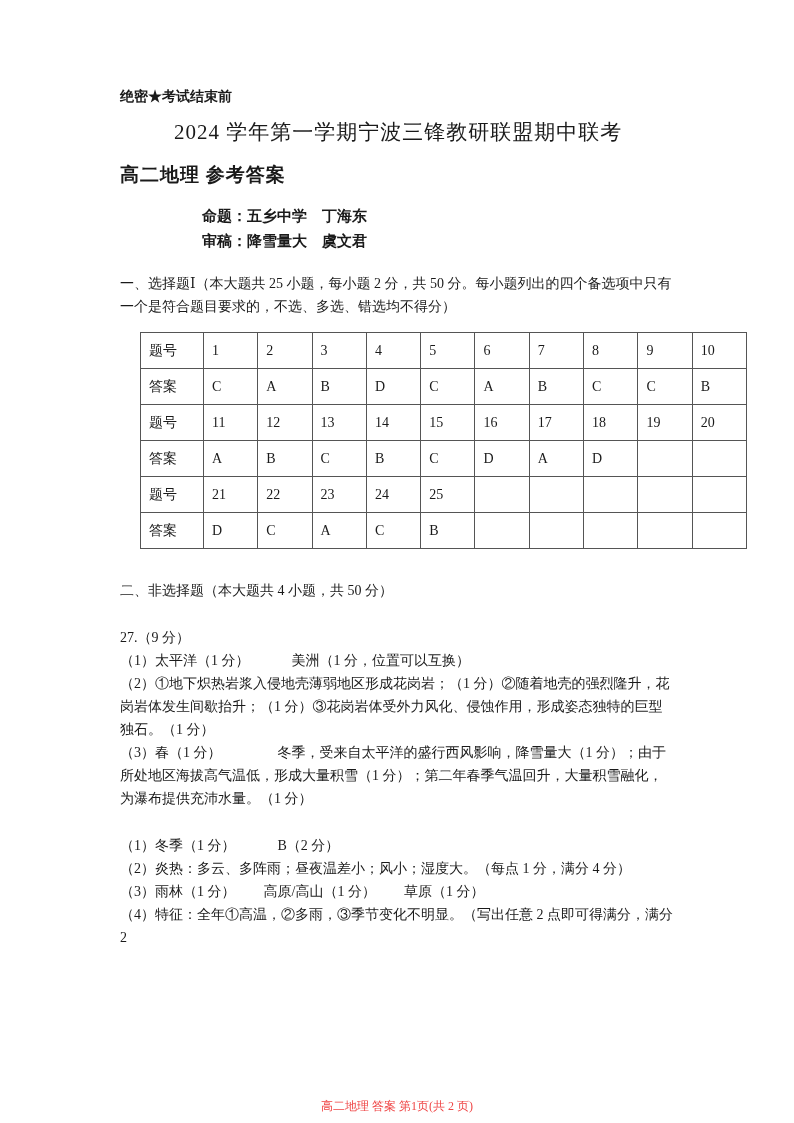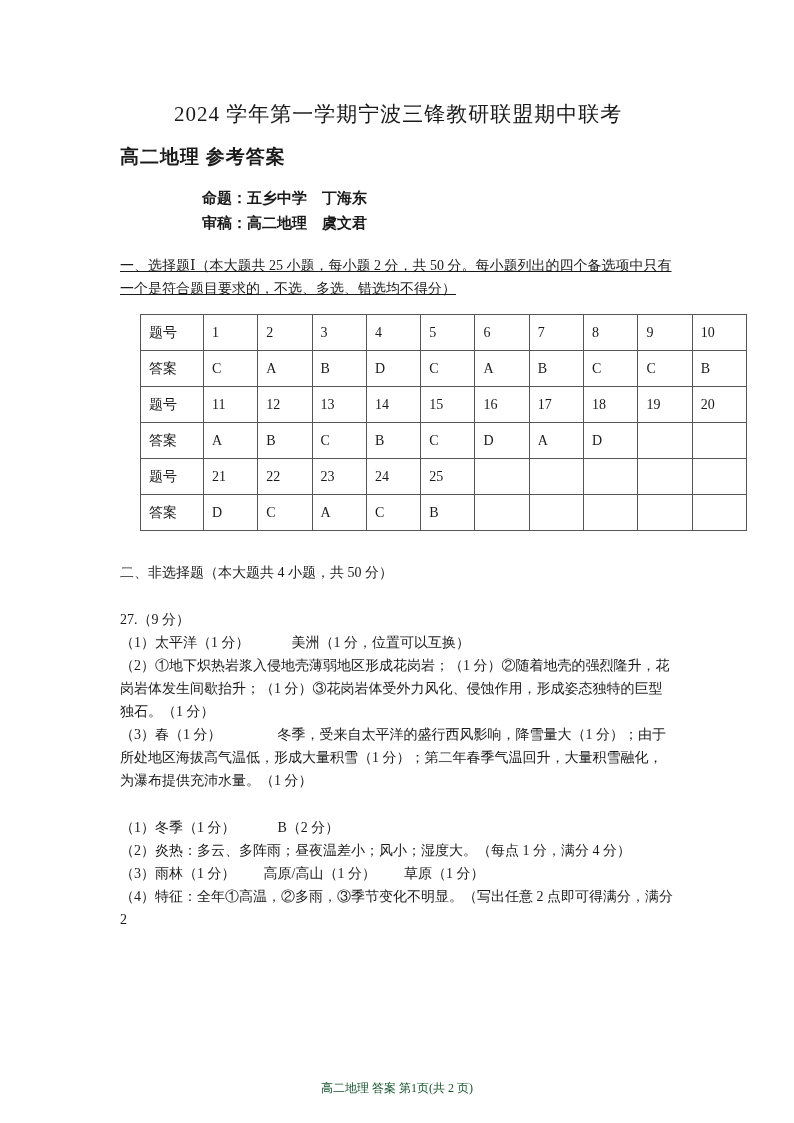--- a/index.html
+++ b/index.html
@@ -11,54 +11,55 @@
     box-sizing:border-box;
     padding:88px 118px 0 120px;
     font-family:"Liberation Serif","DejaVu Serif",serif;
     color:#1a1a1a;
     overflow:hidden;
   }
   .secrecy{font-size:14px;font-weight:bold;margin:0;}
   .title{font-size:21px;font-weight:normal;text-align:center;margin:12px 0 15px 0;letter-spacing:1px;}
   .subtitle{font-size:19px;font-weight:bold;text-align:left;margin:16px 0 0 0;letter-spacing:1px;}
   .credits{margin:16px 0 0 82px;font-size:15px;font-weight:bold;line-height:25px;}
-  .sec-heading{font-size:14px;line-height:23px;margin:18px 0 0 0;text-decoration:underline;}
+  .sec-heading{font-size:14px;line-height:23px;margin:18px 0 0 0;}
   table.answers{border-collapse:collapse;margin:14px 0 0 20px;table-layout:fixed;width:607px;}
   table.answers td{
     border:1px solid #555;
     height:35px;
     font-size:14px;
     padding:0 0 0 8px;
     vertical-align:middle;
     overflow:hidden;
   }
   table.answers td.label-col{width:54px;}
   .sec2-heading{font-size:14px;margin:30px 0 0 0;line-height:23px;}
   .qblock{margin:8px 0 0 0;}
   .qblock.gap{margin-top:24px;}
   .qtitle{font-size:14px;line-height:23px;margin:0;}
   .ans-line{font-size:14px;line-height:23px;margin:0;}
   .u{text-underline-offset:3px;}
   .footer{
-    position:absolute;left:0;right:0;bottom:26px;
-    text-align:center;font-size:12px;color:#14532d;
+    position:absolute;left:0;right:0;bottom:8px;
+    text-align:center;font-size:12px;color:#ef4444;
   }
 </style>
 </head>
 <body>
 
 <div class="page">
 
+  <p class="secrecy">绝密★考试结束前</p>
 
   <h1 class="title">2024 学年第一学期宁波三锋教研联盟期中联考</h1>
   <h2 class="subtitle">高二地理 参考答案</h2>
 
   <div class="credits">
     <div>命题：五乡中学　丁海东</div>
-    <div>审稿：高二地理　虞文君</div>
+    <div>审稿：降雪量大　虞文君</div>
   </div>
 
   <p class="sec-heading">一、选择题Ⅰ（本大题共 25 小题，每小题 2 分，共 50 分。每小题列出的四个备选项中只有一个是符合题目要求的，不选、多选、错选均不得分）</p>
 
   <table class="answers">
     <tbody>
         <tr>
           <td class="label-col">题号</td>
           <td>1</td>
           <td>2</td>

